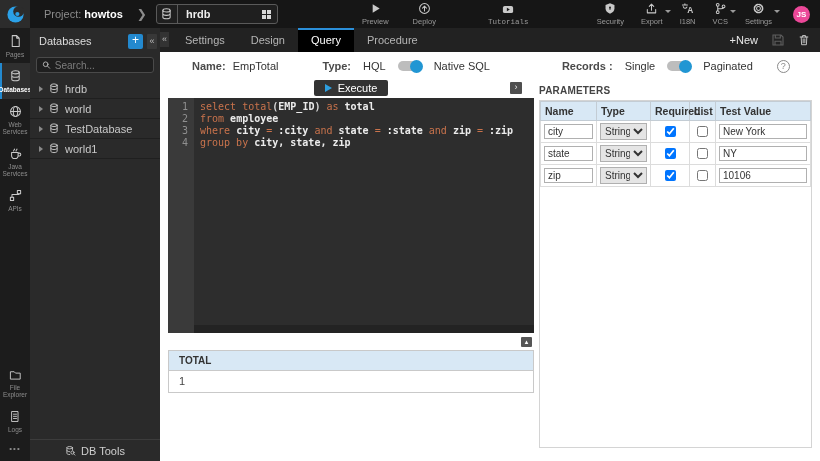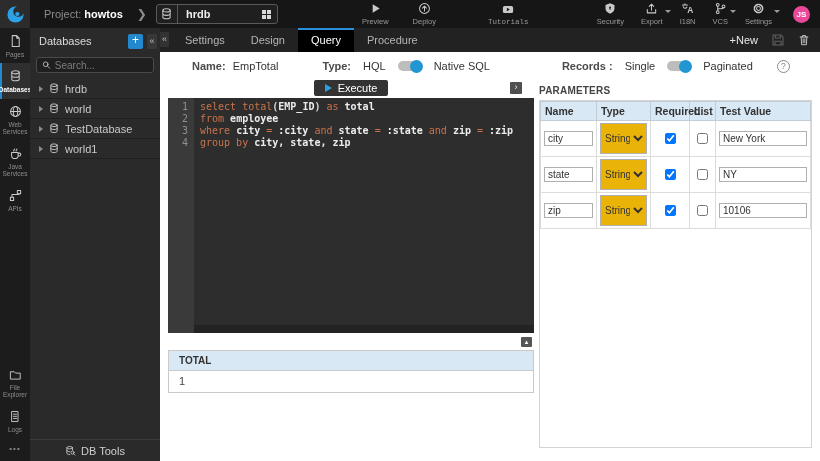--- a/index.html
+++ b/index.html
@@ -90,21 +90,21 @@
   .total-head { background:#d8e8f5; height:20px; line-height:20px; padding-left:10px; font-size:10px; font-weight:bold; color:#333; border-bottom:1px solid #c9c9c9; }
   .total-cell { height:21px; line-height:21px; padding-left:10px; font-size:11px; color:#444; }
 
   .params-col { flex:1; margin-left:5px; margin-right:8px; display:flex; flex-direction:column; }
   .params-title { margin-top:5px; height:15px; font-size:10px; font-weight:bold; color:#444; letter-spacing:.2px; flex:none; }
   .params-box { border:1px solid #d4d4d4; height:348px; }
   table.params { width:100%; border-collapse:collapse; font-size:10.5px; table-layout:fixed; }
   table.params th { background:#d8e8f5; border:1px solid #c3ccd4; text-align:left; font-weight:bold; color:#333; padding:3px 4px; }
   table.params td { border:1px solid #dcdcdc; padding:2px 3px; }
   table.params input[type=text] { width:100%; height:15px; border:1px solid #b0b0b0; font-size:10px; padding:0 3px; color:#333; font-family:"Liberation Sans",sans-serif; }
-  table.params select { width:100%; height:31px; border:1px solid #b0b0b0; font-size:10px; color:#333; background:#eab308; font-family:"Liberation Sans",sans-serif; }
+  table.params select { width:100%; height:17px; border:1px solid #b0b0b0; font-size:10px; color:#333; background:#e5e5e5; font-family:"Liberation Sans",sans-serif; }
   table.params input[type=checkbox] { display:block; margin:0 auto; width:11px; height:11px; }
 
   svg .st { stroke:#c9c9c9; fill:none; stroke-width:1.1; stroke-linecap:round; stroke-linejoin:round; }
   svg .fl { fill:#c9c9c9; }
 </style>
 </head>
 <body>
 
 <div class="app">
 

